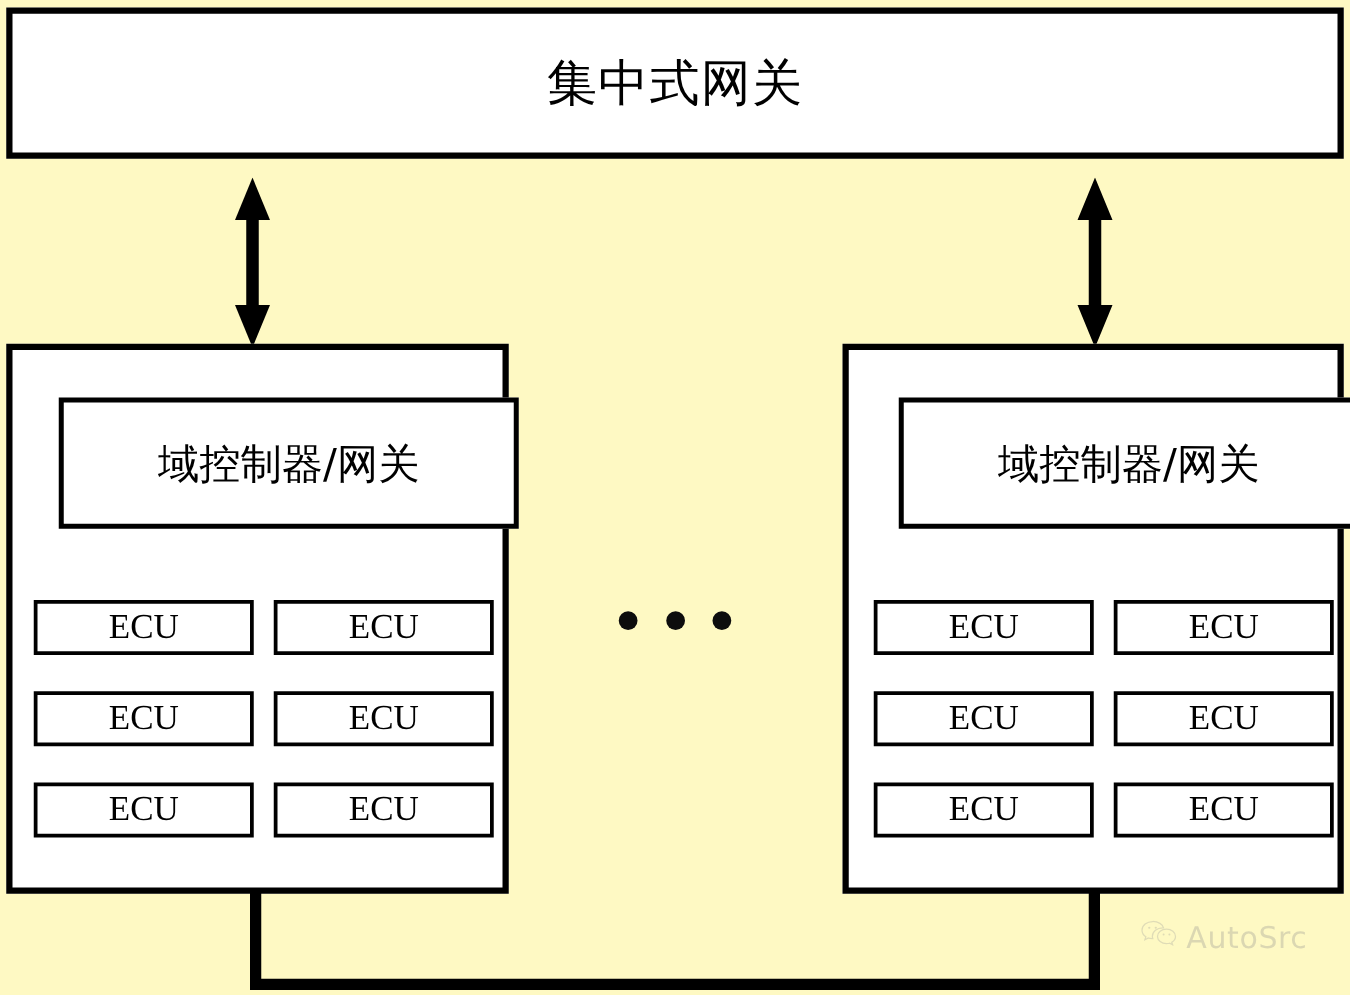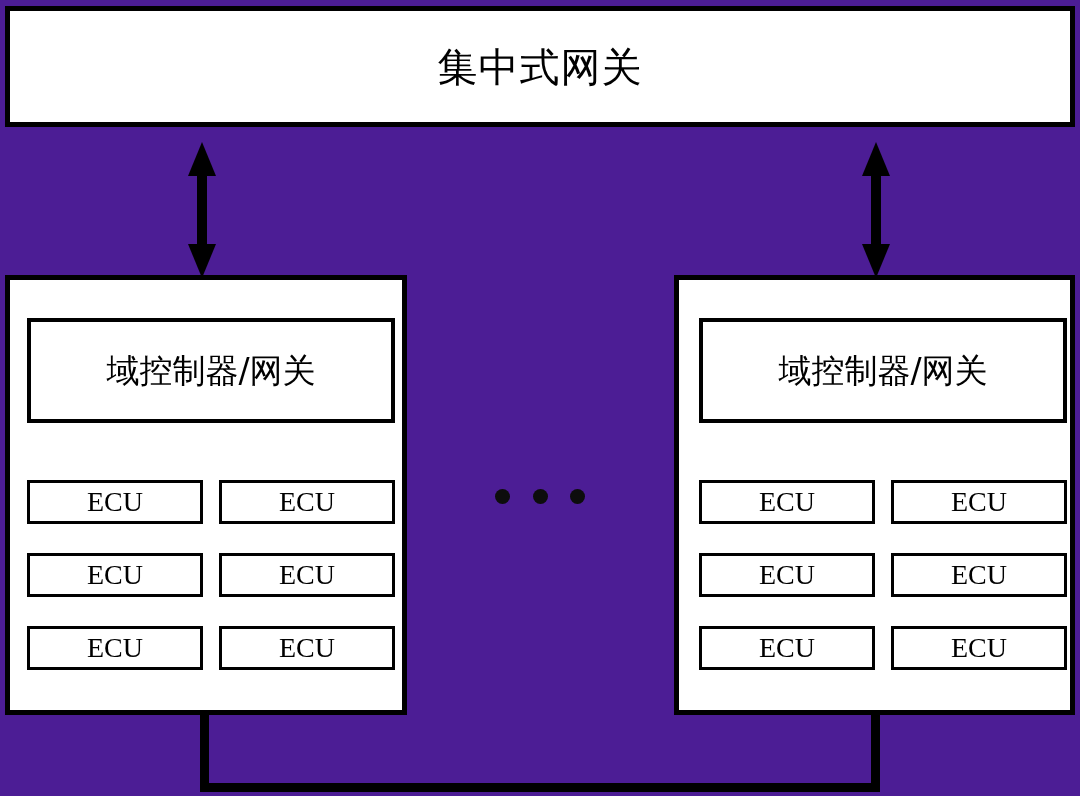--- a/index.html
+++ b/index.html
@@ -7,21 +7,21 @@
     padding: 0;
     background: #ffffff;
   }
   body {
     font-family: "Liberation Serif", serif;
   }
   #stage {
     position: relative;
     width: 1080px;
     height: 796px;
-    background: #4c1d95;
+    background: #fef9c3;
     overflow: hidden;
   }
 
   
   .box {
     position: absolute;
     box-sizing: border-box;
     background: #ffffff;
     border: 5px solid #000000;
     display: flex;
@@ -29,20 +29,21 @@
     justify-content: center;
   }
   .inner-box {
     position: absolute;
     box-sizing: border-box;
     background: #ffffff;
     border: 4px solid #000000;
     display: flex;
     align-items: center;
     justify-content: center;
+    margin-left: 20px;
   }
   .ecu-box {
     position: absolute;
     box-sizing: border-box;
     background: #ffffff;
     border: 3px solid #000000;
     display: flex;
     align-items: center;
     justify-content: center;
   }
@@ -259,14 +260,27 @@
   <div id="ellipsis">
     <span class="dot"></span>
     <span class="dot"></span>
     <span class="dot"></span>
   </div>
 
   <div class="bus-seg" id="bus-vert-left"></div>
   <div class="bus-seg" id="bus-horiz"></div>
   <div class="bus-seg" id="bus-vert-right"></div>
 
+  <div id="watermark">
+    <span>
+      <svg width="30" height="24" viewBox="0 0 30 24" xmlns="http://www.w3.org/2000/svg">
+        <path d="M10.2 2.2C5.4 2.2 1.6 5.3 1.6 9.1c0 2.1 1.2 4 3.1 5.3l-0.8 2.4 2.8-1.4c0.9 0.3 1.9 0.4 2.9 0.4h0.6c-0.2-0.6-0.3-1.2-0.3-1.8 0-3.7 3.7-6.7 8.3-6.7h0.6C18.2 4.5 14.6 2.2 10.2 2.2z" fill="none" stroke="#9a9a9a" stroke-width="1"></path>
+        <circle cx="7.4" cy="7.2" r="0.9" fill="#9a9a9a"></circle>
+        <circle cx="12.6" cy="7.2" r="0.9" fill="#9a9a9a"></circle>
+        <path d="M28.4 14.1c0-3.2-3.2-5.8-7.2-5.8s-7.2 2.6-7.2 5.8 3.2 5.8 7.2 5.8c0.9 0 1.7-0.1 2.5-0.3l2.4 1.2-0.7-2c1.8-1.1 3-2.8 3-4.7z" fill="none" stroke="#9a9a9a" stroke-width="1"></path>
+        <circle cx="18.9" cy="12.6" r="0.8" fill="#9a9a9a"></circle>
+        <circle cx="23.5" cy="12.6" r="0.8" fill="#9a9a9a"></circle>
+      </svg>
+    </span>
+    <span class="wm-text">AutoSrc</span>
+  </div>
 
 </div>
 
 </body></html>

